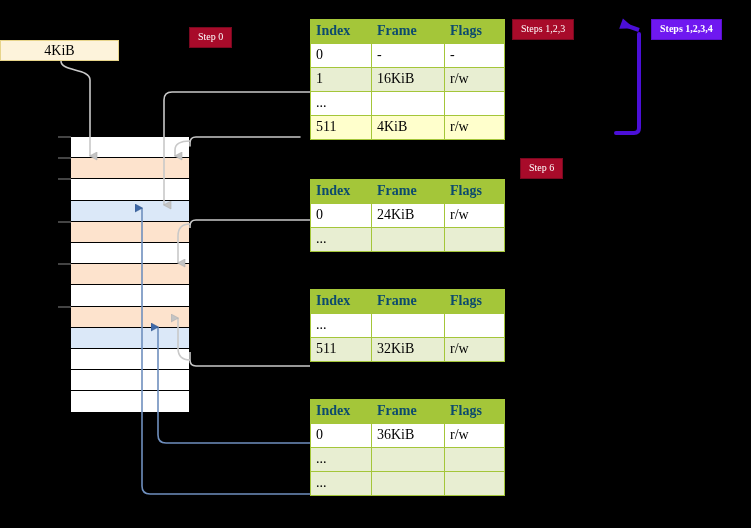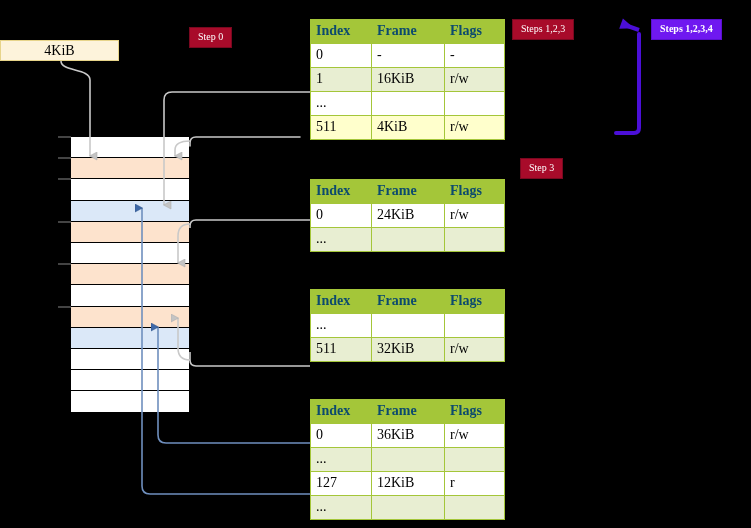--- a/index.html
+++ b/index.html
@@ -122,21 +122,21 @@
 
   <path d="M310,443 L166,443 Q158,443 158,435 L158,327" fill="none" stroke="#6f8fbe" stroke-width="1.6" marker-end="url(#ah-blue)"></path>
 
   <path d="M310,494 L150,494 Q142,494 142,486 L142,208" fill="none" stroke="#6f8fbe" stroke-width="1.6" marker-end="url(#ah-blue)"></path>
 
   <path d="M616,133 L634,133 Q639,133 639,128 L639,34" fill="none" stroke="#4b0fd8" stroke-width="4" stroke-linejoin="round" stroke-linecap="round"></path>
   <path d="M639,30 L622,24" fill="none" stroke="#4b0fd8" stroke-width="4" marker-end="url(#ah-purple)"></path>
 </svg>
 
 <div class="badge red" id="badge-step0">Step 0</div>
-<div class="badge red" id="badge-step4">Step 3</div>
+<div class="badge red" id="badge-step4">Step 6</div>
 <div class="badge red" id="badge-steps123">Steps 1,2,3</div>
 <div class="badge purple" id="badge-steps1234">Steps 1,2,3,4</div>
 
 <table class="ptable" id="ptable-0">
     <tbody>
       <tr>
         <th class="w-idx">Index</th>
         <th class="w-frm">Frame</th>
         <th class="w-flg">Flags</th>
       </tr>
@@ -210,24 +210,19 @@
       <tr class="r-white">
         <td class="w-idx">0</td>
         <td class="w-frm">36KiB</td>
         <td class="w-flg">r/w</td>
       </tr>
       <tr class="r-tint">
         <td class="w-idx">...</td>
         <td class="w-frm"></td>
         <td class="w-flg"></td>
       </tr>
-      <tr class="r-white">
-        <td class="w-idx">127</td>
-        <td class="w-frm">12KiB</td>
-        <td class="w-flg">r</td>
-      </tr>
       <tr class="r-tint">
         <td class="w-idx">...</td>
         <td class="w-frm"></td>
         <td class="w-flg"></td>
       </tr>
     </tbody>
   </table>
 
 </body></html>

